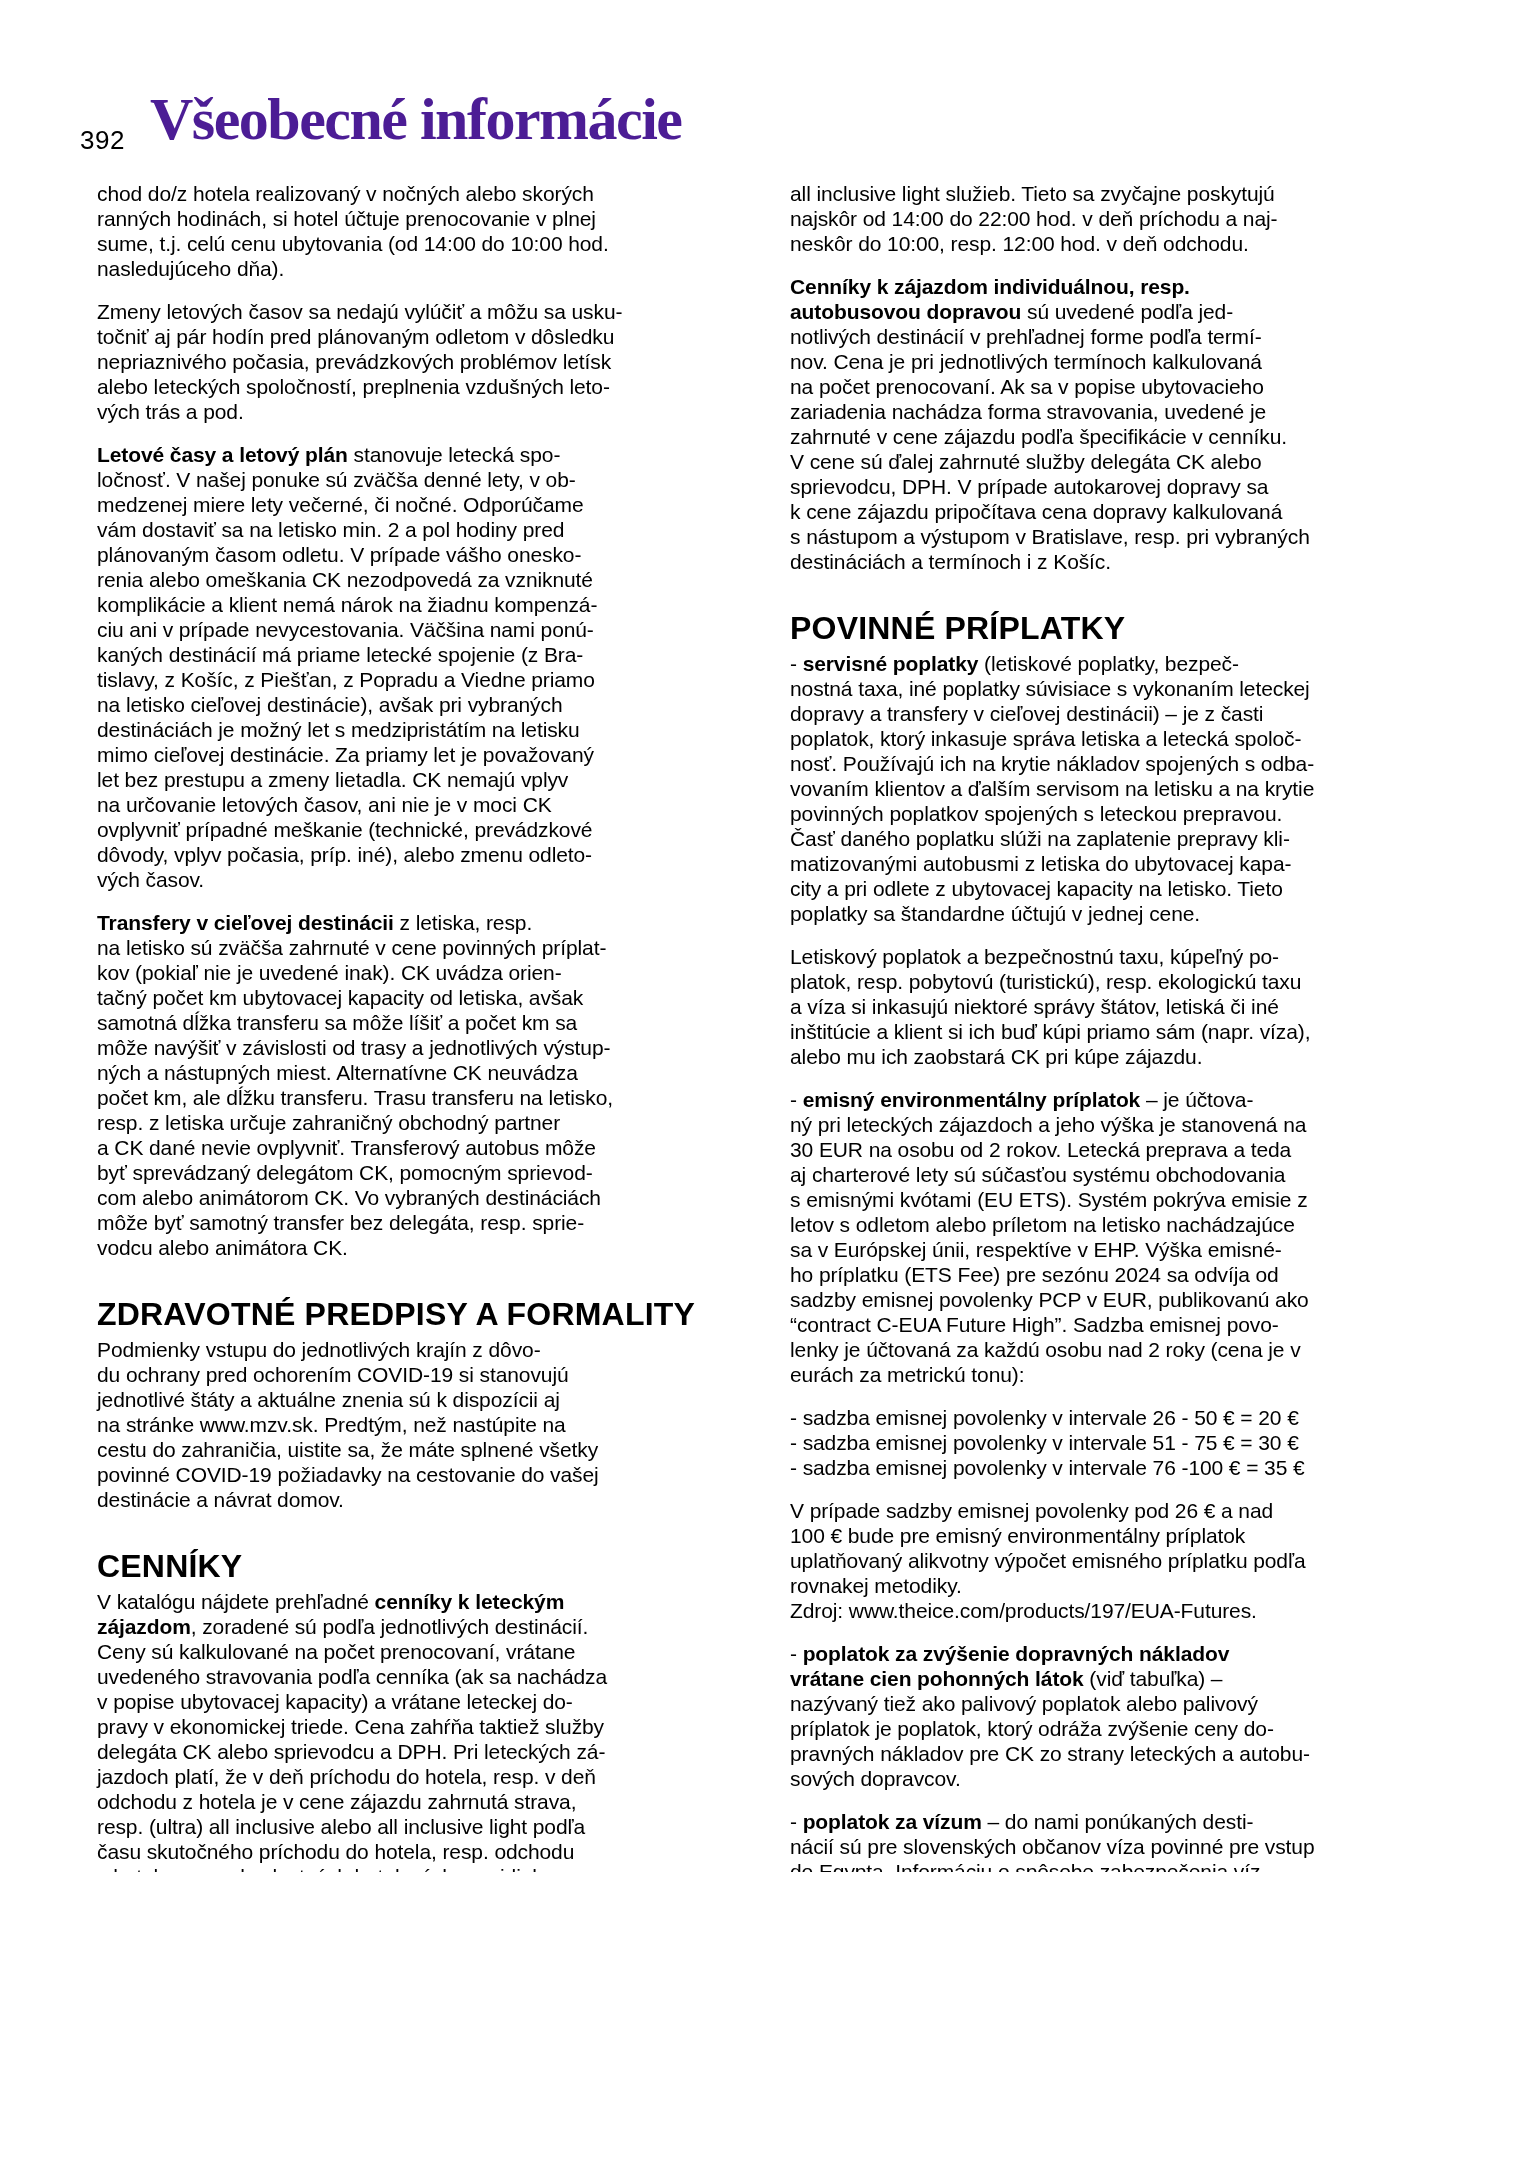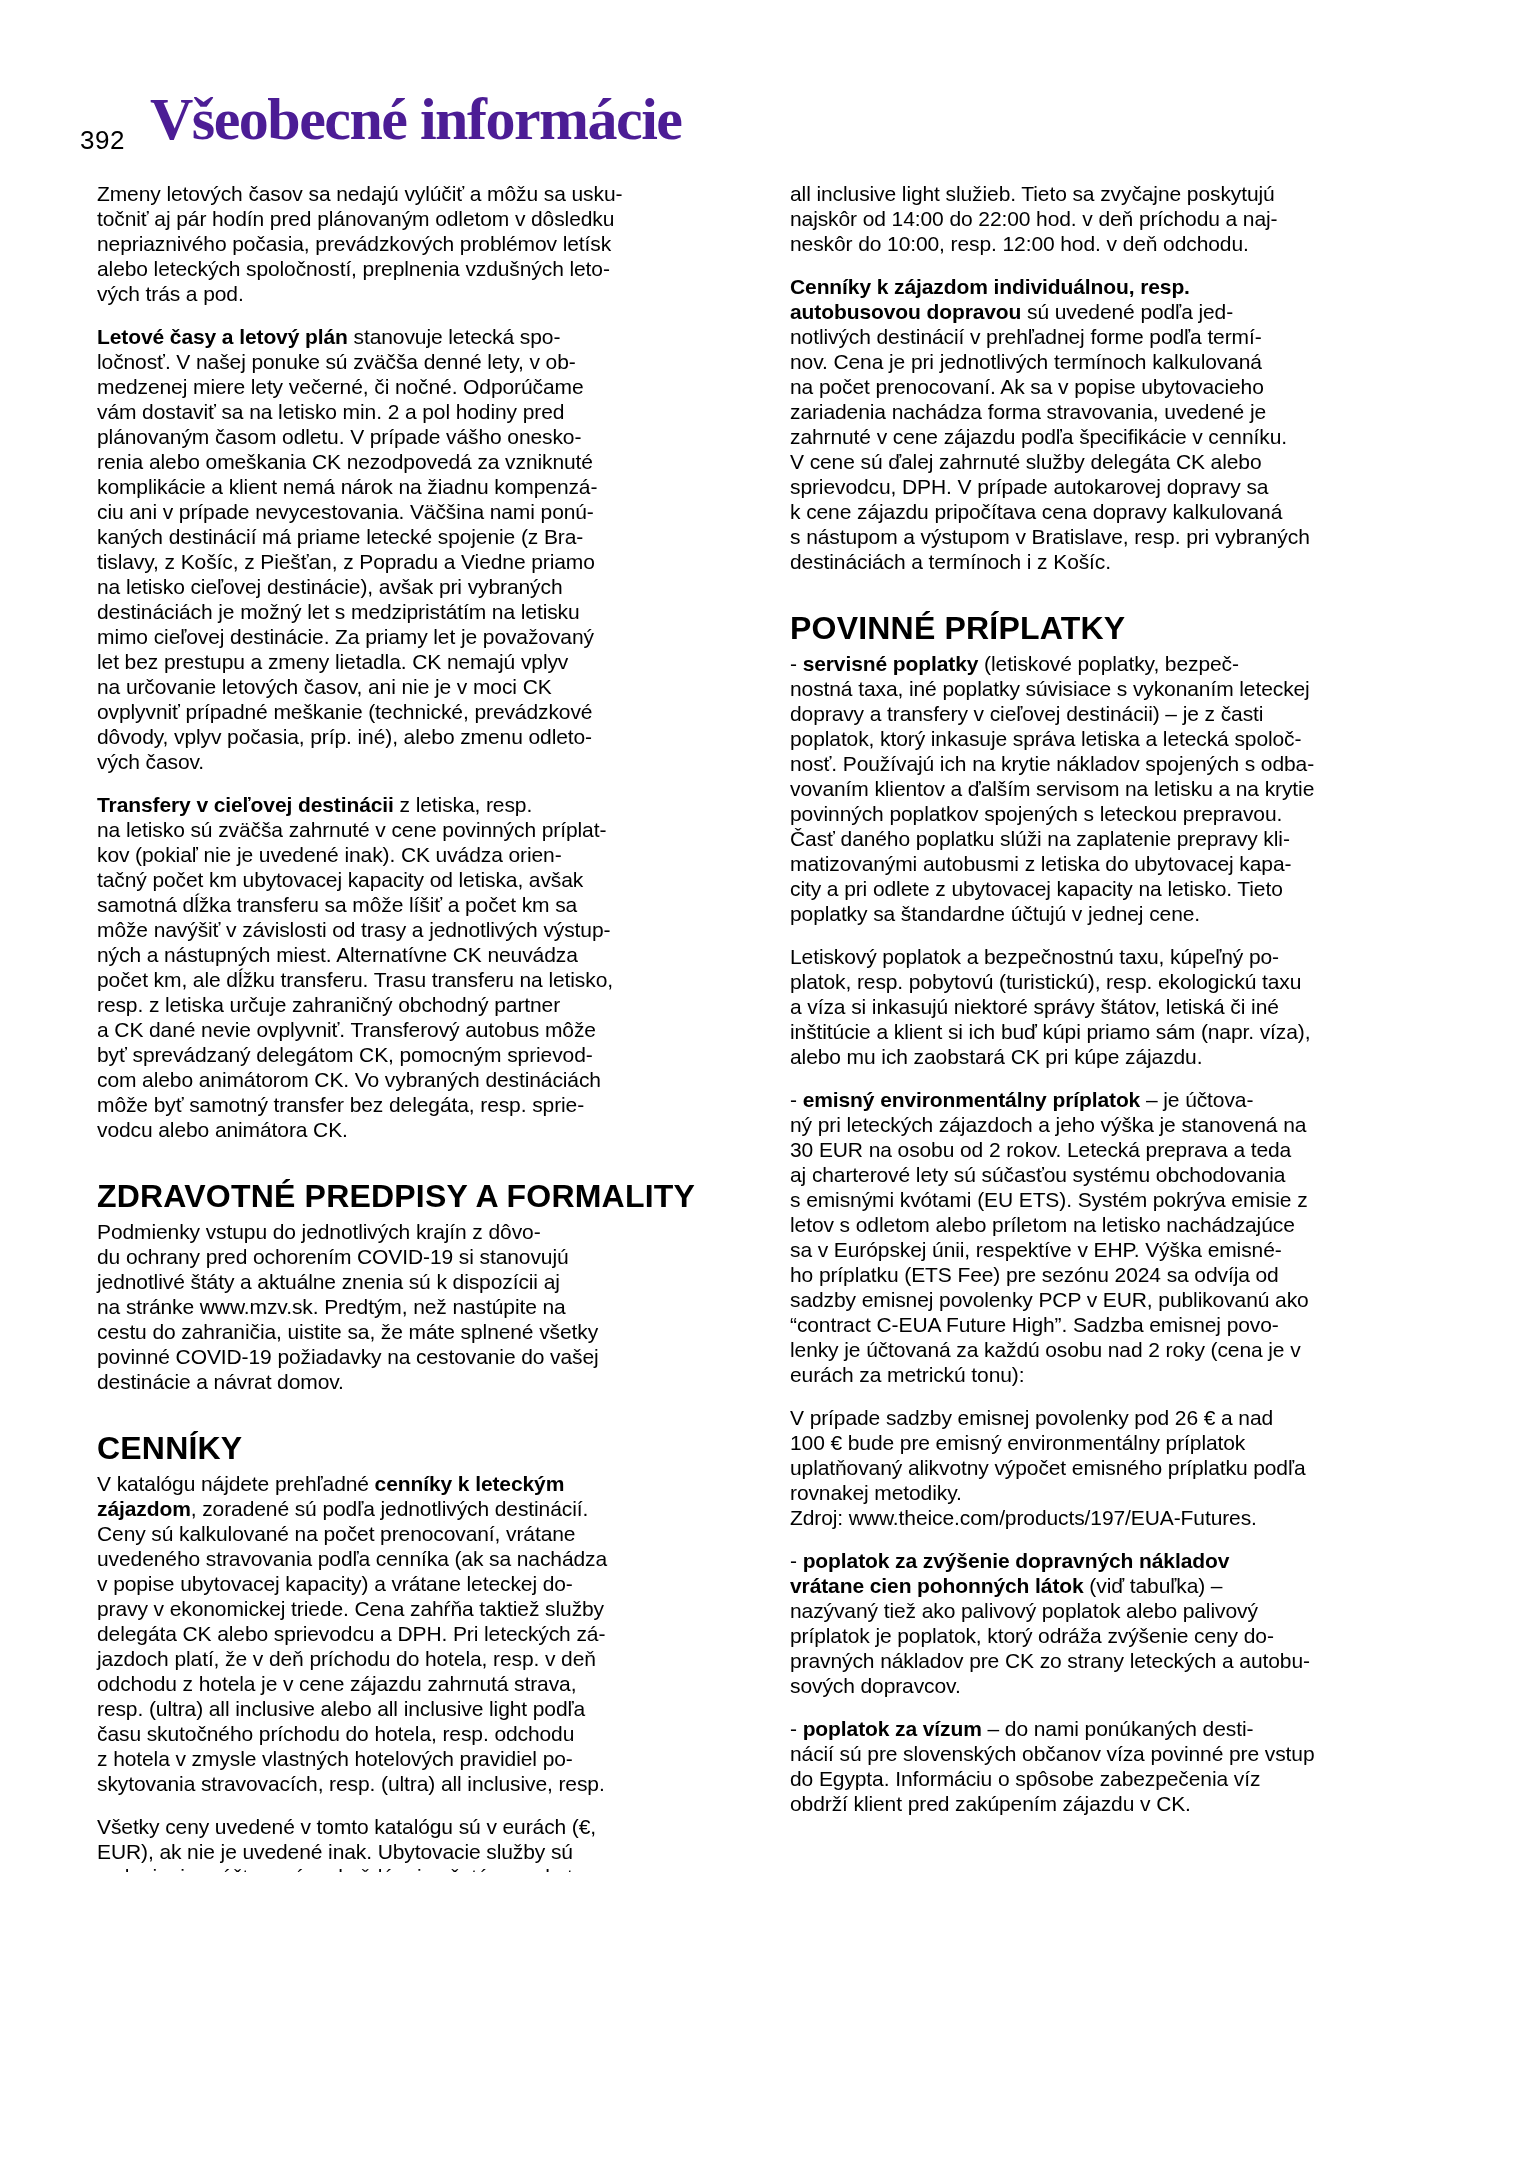--- a/index.html
+++ b/index.html
@@ -73,20 +73,24 @@
 <body>
 
 <div class="page">
   <header>
     <span class="page-number">392</span>
     <h1 class="page-title">Všeobecné informácie</h1>
   </header>
 
   <main class="cols">
     <section class="col col-left">
+        <p class="para"><span>chod do/z hotela realizovaný v nočných alebo skorých
+ranných hodinách, si hotel účtuje prenocovanie v plnej
+sume, t.j. celú cenu ubytovania (od 14:00 do 10:00 hod.
+nasledujúceho dňa).</span></p>
         <p class="para"><span>Zmeny letových časov sa nedajú vylúčiť a môžu sa usku-
 točniť aj pár hodín pred plánovaným odletom v dôsledku
 nepriaznivého počasia, prevádzkových problémov letísk
 alebo leteckých spoločností, preplnenia vzdušných leto-
 vých trás a pod.</span></p>
         <p class="para"><b>Letové časy a letový plán</b><span> stanovuje letecká spo-
 ločnosť. V našej ponuke sú zväčša denné lety, v ob-
 medzenej miere lety večerné, či nočné. Odporúčame
 vám dostaviť sa na letisko min. 2 a pol hodiny pred
 plánovaným časom odletu. V prípade vášho onesko-
@@ -182,20 +186,23 @@
 30 EUR na osobu od 2 rokov. Letecká preprava a teda
 aj charterové lety sú súčasťou systému obchodovania
 s emisnými kvótami (EU ETS). Systém pokrýva emisie z
 letov s odletom alebo príletom na letisko nachádzajúce
 sa v Európskej únii, respektíve v EHP. Výška emisné-
 ho príplatku (ETS Fee) pre sezónu 2024 sa odvíja od
 sadzby emisnej povolenky PCP v EUR, publikovanú ako
 “contract C-EUA Future High”. Sadzba emisnej povo-
 lenky je účtovaná za každú osobu nad 2 roky (cena je v
 eurách za metrickú tonu):</span></p>
+        <p class="para"><span>- sadzba emisnej povolenky v intervale 26 - 50 € = 20 €
+- sadzba emisnej povolenky v intervale 51 - 75 € = 30 €
+- sadzba emisnej povolenky v intervale 76 -100 € = 35 €</span></p>
         <p class="para"><span>V prípade sadzby emisnej povolenky pod 26 € a nad
 100 € bude pre emisný environmentálny príplatok
 uplatňovaný alikvotny výpočet emisného príplatku podľa
 rovnakej metodiky.
 Zdroj: www.theice.com/products/197/EUA-Futures.</span></p>
         <p class="para"><span>- </span><b>poplatok za zvýšenie dopravných nákladov
 vrátane cien pohonných látok</b><span> (viď tabuľka) –
 nazývaný tiež ako palivový poplatok alebo palivový
 príplatok je poplatok, ktorý odráža zvýšenie ceny do-
 pravných nákladov pre CK zo strany leteckých a autobu-

